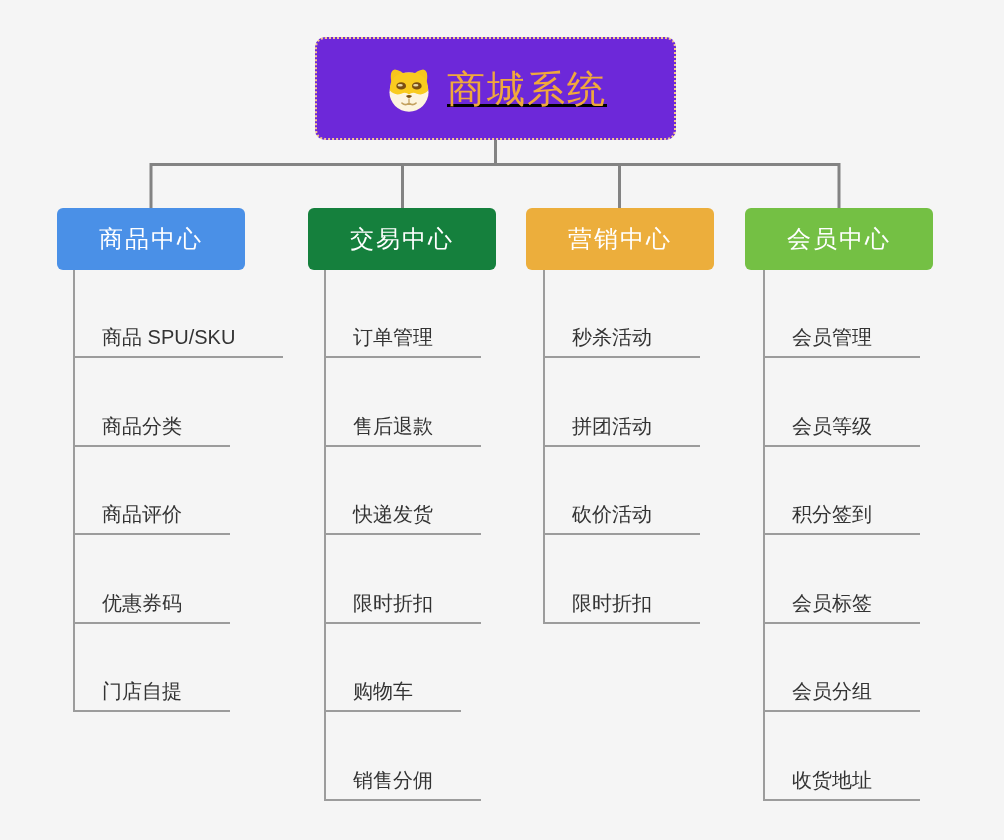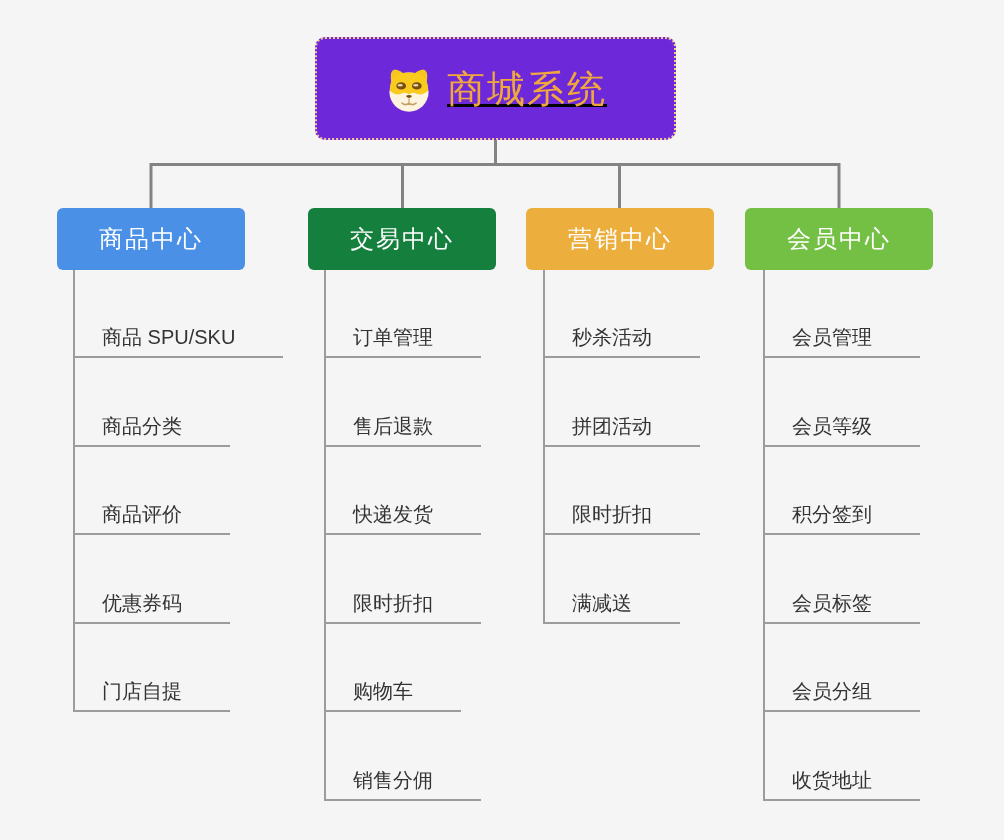--- a/index.html
+++ b/index.html
@@ -137,22 +137,22 @@
         </div>
     </div>
 
     <div class="branch">
       <div class="branch-box" style="left: 526px; background: rgb(236, 174, 60);">
         <span class="branch-label">营销中心</span>
       </div>
       <div class="children" style="left: 543px;">
           <div class="item">秒杀活动</div>
           <div class="item">拼团活动</div>
+          <div class="item">砍价活动</div>
           <div class="item">限时折扣</div>
-          <div class="item">满减送</div>
         </div>
     </div>
 
     <div class="branch">
       <div class="branch-box" style="left: 745px; background: rgb(116, 192, 68);">
         <span class="branch-label">会员中心</span>
       </div>
       <div class="children" style="left: 763px;">
           <div class="item">会员管理</div>
           <div class="item">会员等级</div>

